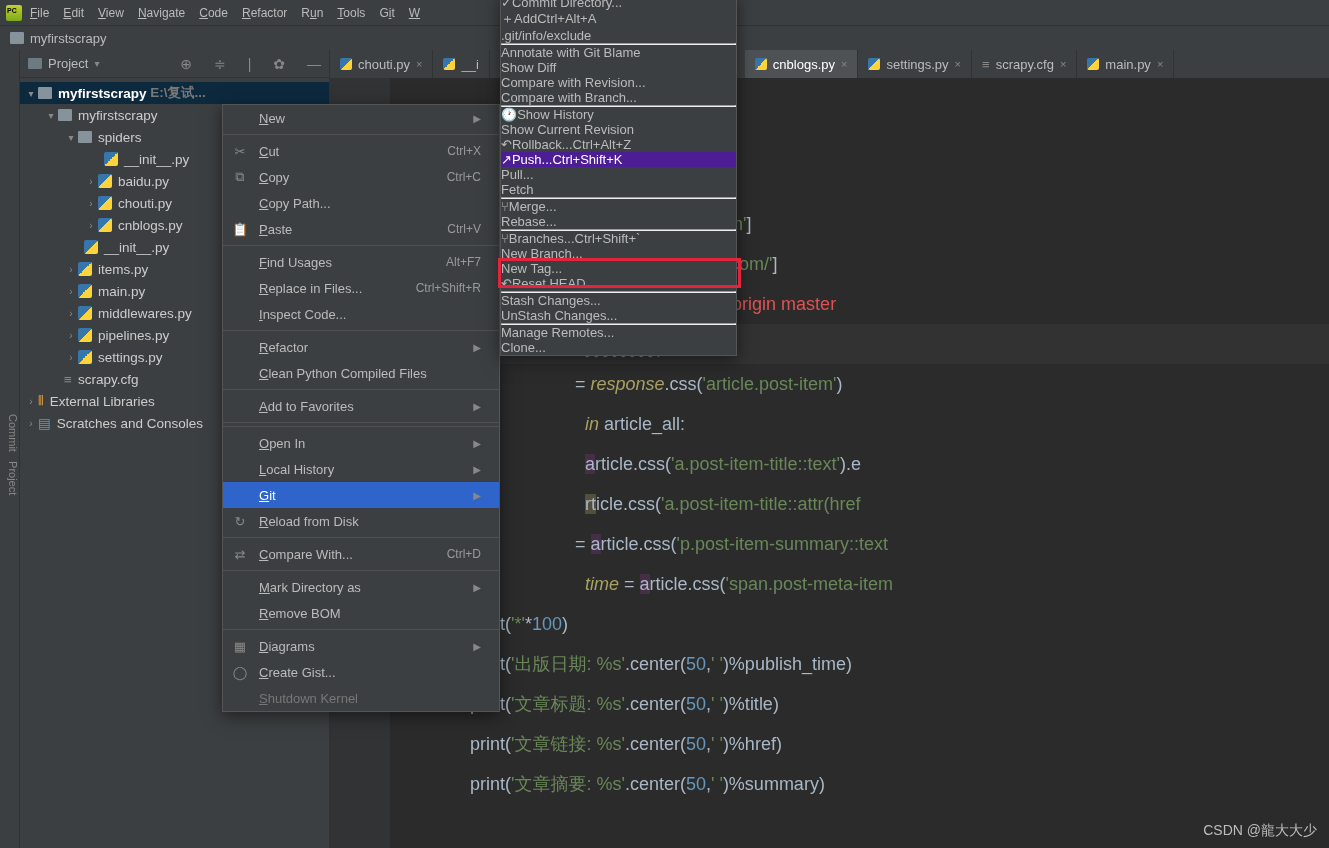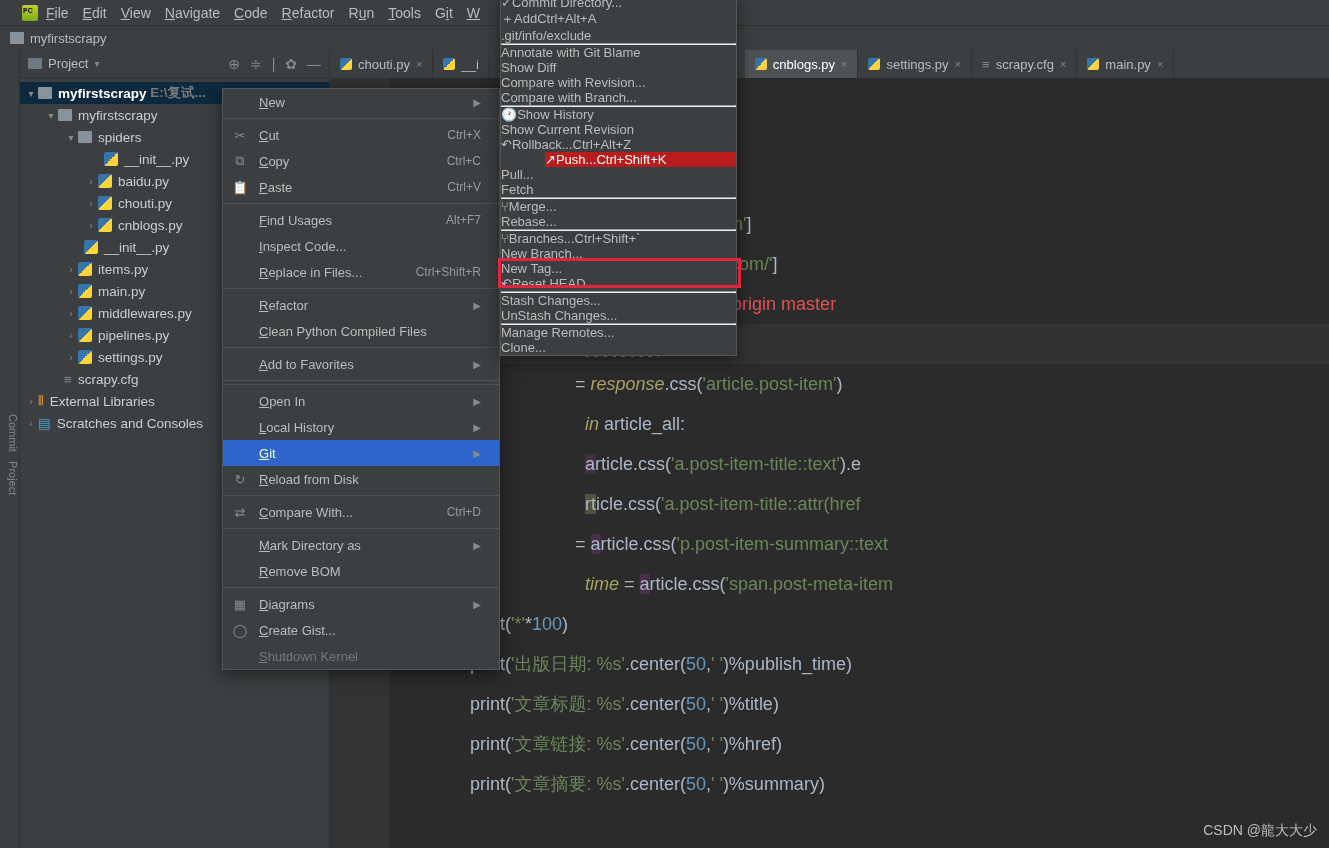--- a/index.html
+++ b/index.html
@@ -1,27 +1,27 @@
 <!DOCTYPE html>
 <html><head>
 <meta charset="utf-8">
 <style>
 * { margin: 0; padding: 0; box-sizing: border-box; font-family: "Segoe UI", Arial, sans-serif; }
 body { background: #2b2b2b; color: #bbb; font-size: 13px; overflow: hidden; width: 1329px; height: 848px; position: relative; }
-.menubar { background: #3c3f41; height: 25px; display: flex; align-items: center; padding: 0 22px; font-size: 14px; color: #bbb; }
+.menubar { background: #3c3f41; height: 25px; display: flex; align-items: center; padding: 0 6px; font-size: 12px; color: #bbb; }
 .menubar .logo { width: 16px; height: 16px; background: linear-gradient(#c3d02d,#7cad1b); border-radius:2px; margin-right: 8px; position:relative; }
 .menubar .logo::after { content:"PC"; position:absolute; font-size:7px; color:#000; left:1px; top:2px; font-weight:bold;}
 .menubar span.m { margin-right: 14px; cursor: default; }
 .menubar span.m u { text-decoration: underline; }
 .breadcrumb { background: #3c3f41; height: 25px; display: flex; align-items: center; padding: 0 10px; font-size: 13px; color: #bbb; border-top:1px solid #323232;}
 .breadcrumb .folder-icon { display:inline-block; width:14px; height:12px; background:#87939a; margin-right:6px; border-radius:1px;}
 .workspace { display: flex; height: calc(100% - 50px); }
 .tool-strip { width: 20px; background: #3c3f41; border-right: 1px solid #323232; color:#888; font-size:11px; writing-mode: vertical-rl; text-align:center; padding-top:12px;}
 .sidebar { width: 310px; background: #3c3f41; border-right: 1px solid #323232; }
-.sidebar-head { display:flex; align-items:center; height:28px; padding:0 8px; border-bottom:1px solid #323232; gap:10px; }
+.sidebar-head { display:flex; align-items:center; height:28px; padding:0 8px; border-bottom:1px solid #323232; gap:22px; }
 .sidebar-head .title { color:#bbb; flex:1; display:flex; align-items:center; gap:6px;}
 .sidebar-head .ico { color:#888; font-size:14px; cursor:default;}
 .sidebar-head .folder-sm{display:inline-block;width:14px;height:11px;background:#6e7a82;border-radius:1px;}
 .tree { padding: 4px 0; font-size: 13.5px; color:#ccc; }
 .tree .row { display:flex; align-items:center; height:22px; padding-left:4px; cursor:default; white-space:nowrap;}
 .tree .row.sel { background:#0d293e; }
 .tree .arr { width:14px; color:#888; font-size:10px; display:inline-block; text-align:center;}
 .tree .ind { display:inline-block; }
 .tree .dir { display:inline-block;width:14px;height:12px;background:#87939a;border-radius:1px;margin-right:6px;}
 .tree .pyf { display:inline-block;width:14px;height:14px;background:linear-gradient(135deg,#3776ab 50%,#ffd43b 50%);border-radius:2px;margin-right:6px;}
@@ -243,56 +243,60 @@
               print(<span class="str">'*'</span>*<span class="num">100</span>)
               print(<span class="str">'出版日期: %s'</span>.center(<span class="num">50</span>,<span class="str">' '</span>)%publish_time)
               print(<span class="str">'文章标题: %s'</span>.center(<span class="num">50</span>,<span class="str">' '</span>)%title)
               print(<span class="str">'文章链接: %s'</span>.center(<span class="num">50</span>,<span class="str">' '</span>)%href)
               print(<span class="str">'文章摘要: %s'</span>.center(<span class="num">50</span>,<span class="str">' '</span>)%summary)
 </div>
     </div>
   </div>
 </div>
 
-<div class="context-menu" id="cm1" style="left:222px; top:88px; width:278px;">
+<div class="context-menu" id="cm1" style="left:222px; top:104px; width:278px;">
     <div class="mi">
       <span class="mic"></span>
       <span class="lab"><u>N</u>ew</span>
       <span class="sub">▶</span>
     </div>
     <hr>
     <div class="mi">
       <span class="mic">✂</span>
       <span class="lab"><u>C</u>ut</span>
       <span class="sc">Ctrl+X</span>
     </div>
     <div class="mi">
       <span class="mic">⧉</span>
       <span class="lab"><u>C</u>opy</span>
       <span class="sc">Ctrl+C</span>
     </div>
     <div class="mi">
+      <span class="mic"></span>
+      <span class="lab"><u>C</u>opy Path...</span>
+    </div>
+    <div class="mi">
       <span class="mic">📋</span>
       <span class="lab"><u>P</u>aste</span>
       <span class="sc">Ctrl+V</span>
     </div>
     <hr>
     <div class="mi">
       <span class="mic"></span>
       <span class="lab"><u>F</u>ind Usages</span>
       <span class="sc">Alt+F7</span>
     </div>
     <div class="mi">
       <span class="mic"></span>
-      <span class="lab"><u>I</u>nspect Code...</span>
-    </div>
-    <div class="mi">
-      <span class="mic"></span>
       <span class="lab"><u>R</u>eplace in Files...</span>
       <span class="sc">Ctrl+Shift+R</span>
+    </div>
+    <div class="mi">
+      <span class="mic"></span>
+      <span class="lab"><u>I</u>nspect Code...</span>
     </div>
     <hr>
     <div class="mi">
       <span class="mic"></span>
       <span class="lab"><u>R</u>efactor</span>
       <span class="sub">▶</span>
     </div>
     <div class="mi">
       <span class="mic"></span>
       <span class="lab"><u>C</u>lean Python Compiled Files</span>
@@ -362,21 +366,21 @@
     <div class="mi"><span class="mic"></span><span class="lab">.git/info/exclude</span></div>
     <hr>
     <div class="mi dis"><span class="mic"></span><span class="lab">Annotate with Git Blame</span></div>
     <div class="mi dis"><span class="mic"></span><span class="lab">Show Diff</span></div>
     <div class="mi"><span class="mic"></span><span class="lab">Compare with Revision...</span></div>
     <div class="mi"><span class="mic"></span><span class="lab">Compare with Branch...</span></div>
     <hr>
     <div class="mi"><span class="mic">🕐</span><span class="lab">Show History</span></div>
     <div class="mi dis"><span class="mic"></span><span class="lab">Show Current Revision</span></div>
     <div class="mi dis"><span class="mic">↶</span><span class="lab">Rollback...</span><span class="sc">Ctrl+Alt+Z</span></div>
-    <div class="mi" style="background: #b91c1c; color: rgb(255, 255, 255); margin-left: 44px;"><span class="mic">↗</span><span class="lab">Push...</span><span class="sc" style="color: rgb(255, 255, 255);">Ctrl+Shift+K</span></div>
+    <div class="mi" style="background: #4c1d95; color: rgb(255, 255, 255);"><span class="mic">↗</span><span class="lab">Push...</span><span class="sc" style="color: rgb(255, 255, 255);">Ctrl+Shift+K</span></div>
     <div class="mi"><span class="mic"></span><span class="lab">Pull...</span></div>
     <div class="mi"><span class="mic"></span><span class="lab">Fetch</span></div>
     <hr>
     <div class="mi"><span class="mic">⑂</span><span class="lab">Merge...</span></div>
     <div class="mi"><span class="mic"></span><span class="lab">Rebase...</span></div>
     <hr>
     <div class="mi"><span class="mic">⑂</span><span class="lab">Branches...</span><span class="sc">Ctrl+Shift+`</span></div>
     <div class="mi"><span class="mic"></span><span class="lab">New Branch...</span></div>
     <div class="mi"><span class="mic"></span><span class="lab">New Tag...</span></div>
     <div class="mi"><span class="mic">↶</span><span class="lab">Reset HEAD...</span></div>

